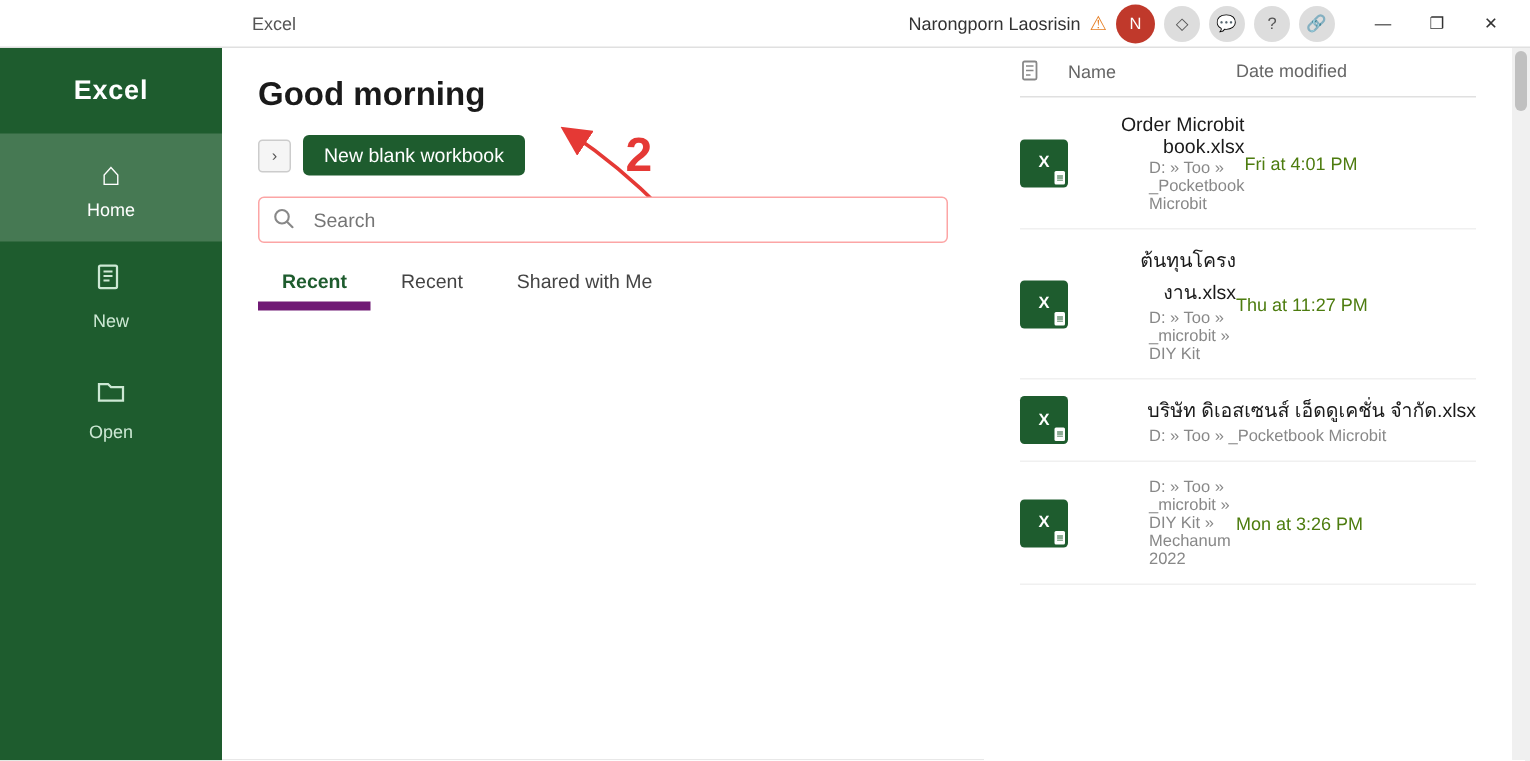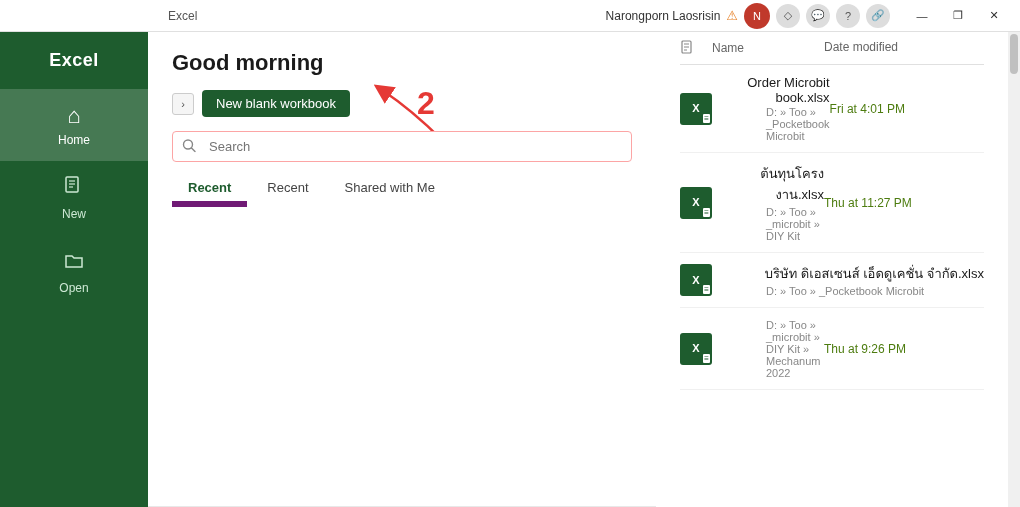--- a/index.html
+++ b/index.html
@@ -408,21 +408,21 @@
         </div>
 
         <div class="file-row">
           <div class="file-icon">
             <span class="file-icon-inner">X</span>
             <span class="file-icon-x">≡</span>
           </div>
           <div class="file-info">
             <div class="file-path">D: » Too » _microbit » DIY Kit » Mechanum 2022</div>
           </div>
-          <div class="file-date">Thu at 9:26 PM</div>
+          <div class="file-date">Mon at 3:26 PM</div>
         </div>
       </div>
 
       <div class="scrollbar-track">
         <div class="scrollbar-thumb"></div>
       </div>
     </div>
   </div>
 </div>
 

